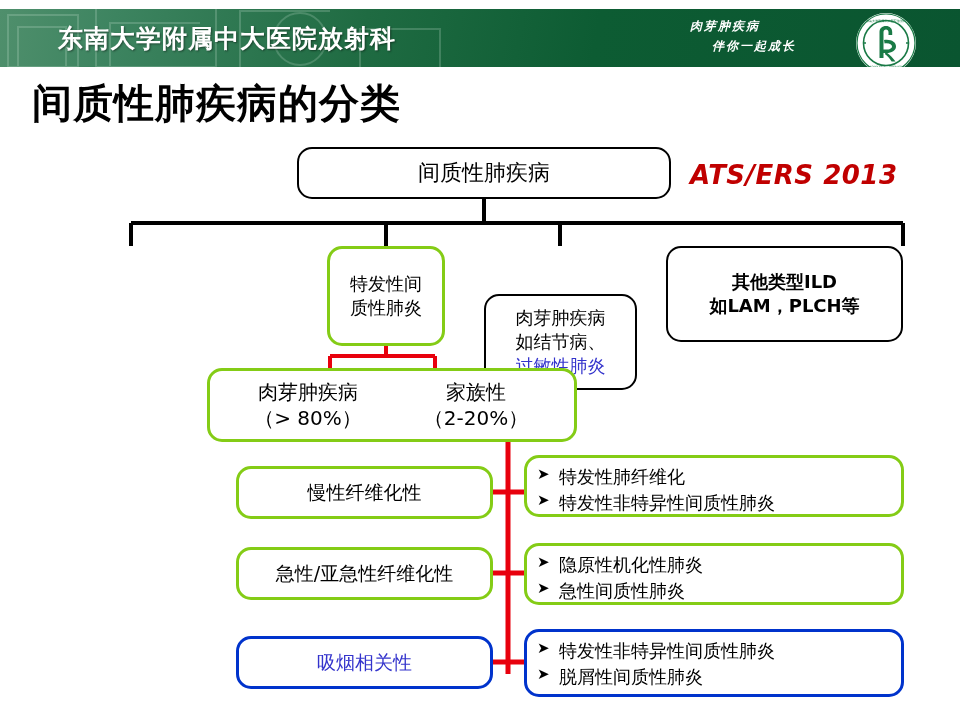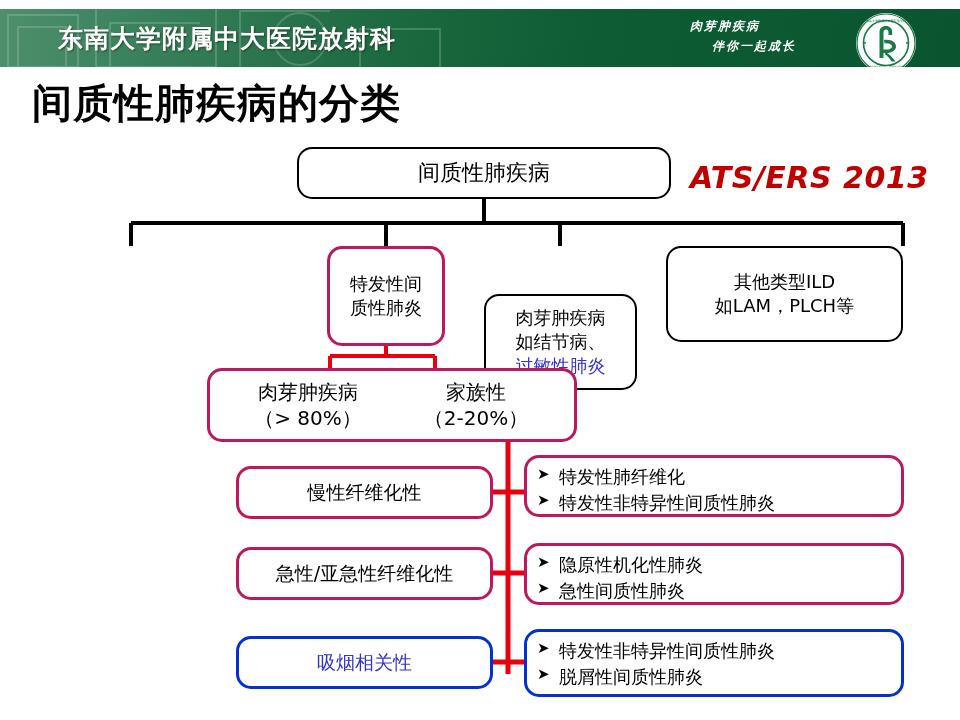--- a/index.html
+++ b/index.html
@@ -93,44 +93,44 @@
     background: #ffffff;
     display: flex;
     align-items: center;
     justify-content: center;
     text-align: center;
     font-family: "DejaVu Sans", "Liberation Sans", sans-serif;
     line-height: 1.32;
     border-radius: 15px;
   }
   .b-black { border: 2px solid #000000; }
-  .b-red   { border: 3px solid #be185d; }
+  .b-red   { border: 3px solid #84cc16; }
   .b-blue  { border: 3px solid #0033cc; }
 
   .root-node {
     left: 297px; top: 147px;
     width: 374px; height: 52px;
     font-size: 22px;
   }
   .ats {
     position: absolute;
     left: 690px; top: 160px;
     font-family: "DejaVu Sans", "Liberation Sans", sans-serif;
-    font-size: 30px;
+    font-size: 26px;
     font-weight: bold;
     font-style: italic;
     color: #c00000;
     white-space: nowrap;
     letter-spacing: .5px;
   }
 
   .n-known    { left: 62px;  top: 246px; width: 233px; height: 96px; font-size: 18px; padding: 0 8px; }
   .n-iip      { left: 327px; top: 246px; width: 118px; height: 100px; font-size: 18px; }
   .n-granu    { left: 484px; top: 246px; width: 153px; height: 96px; font-size: 18px; padding: 0 6px; margin-top: 48px; }
-  .n-other    { left: 666px; top: 246px; width: 237px; height: 96px; font-size: 18px; }
+  .n-other    { left: 666px; top: 246px; width: 237px; height: 96px; font-size: 18px; font-weight: bold; }
 
   .n-family   { left: 207px; top: 368px; width: 370px; height: 74px; font-size: 20px; }
 
   .n-chronic  { left: 236px; top: 466px; width: 257px; height: 53px; font-size: 19px; }
   .n-acute    { left: 236px; top: 547px; width: 257px; height: 53px; font-size: 19px; }
   .n-smoke    { left: 236px; top: 636px; width: 257px; height: 53px; font-size: 19px; color: #3333cc; }
 
   .n-list1 { left: 524px; top: 455px; width: 380px; height: 62px; }
   .n-list2 { left: 524px; top: 543px; width: 380px; height: 62px; }
   .n-list3 { left: 524px; top: 629px; width: 380px; height: 68px; }

